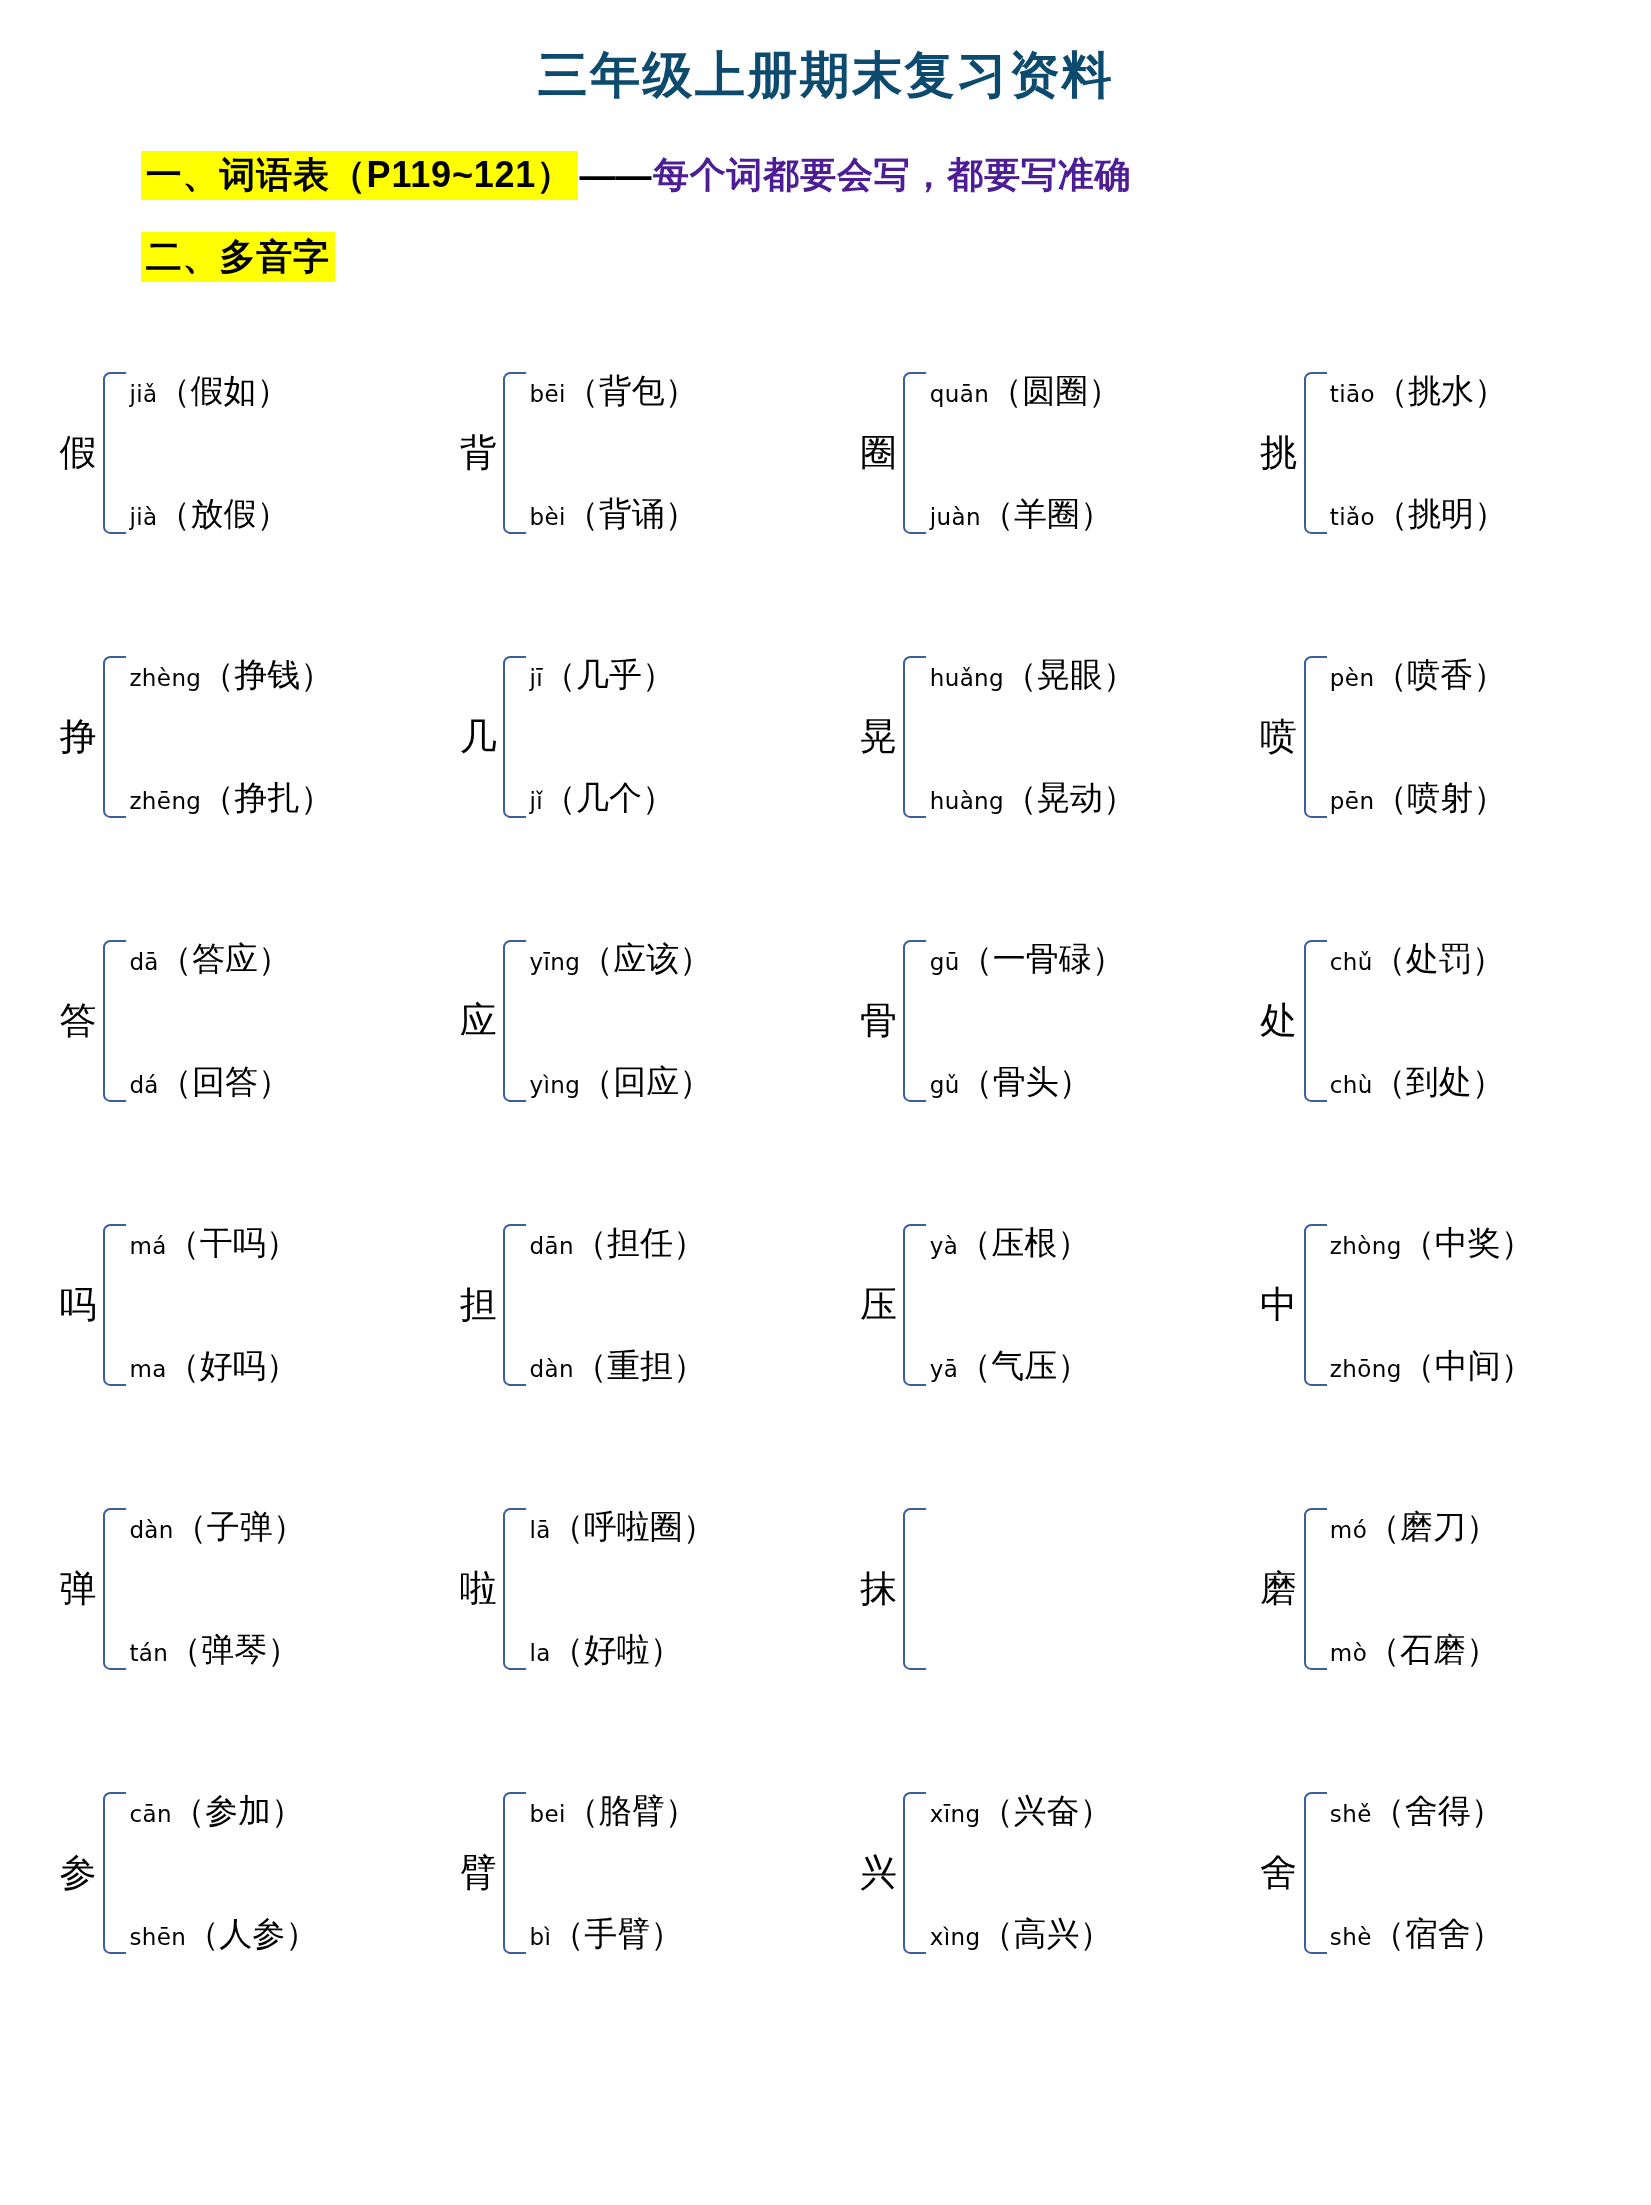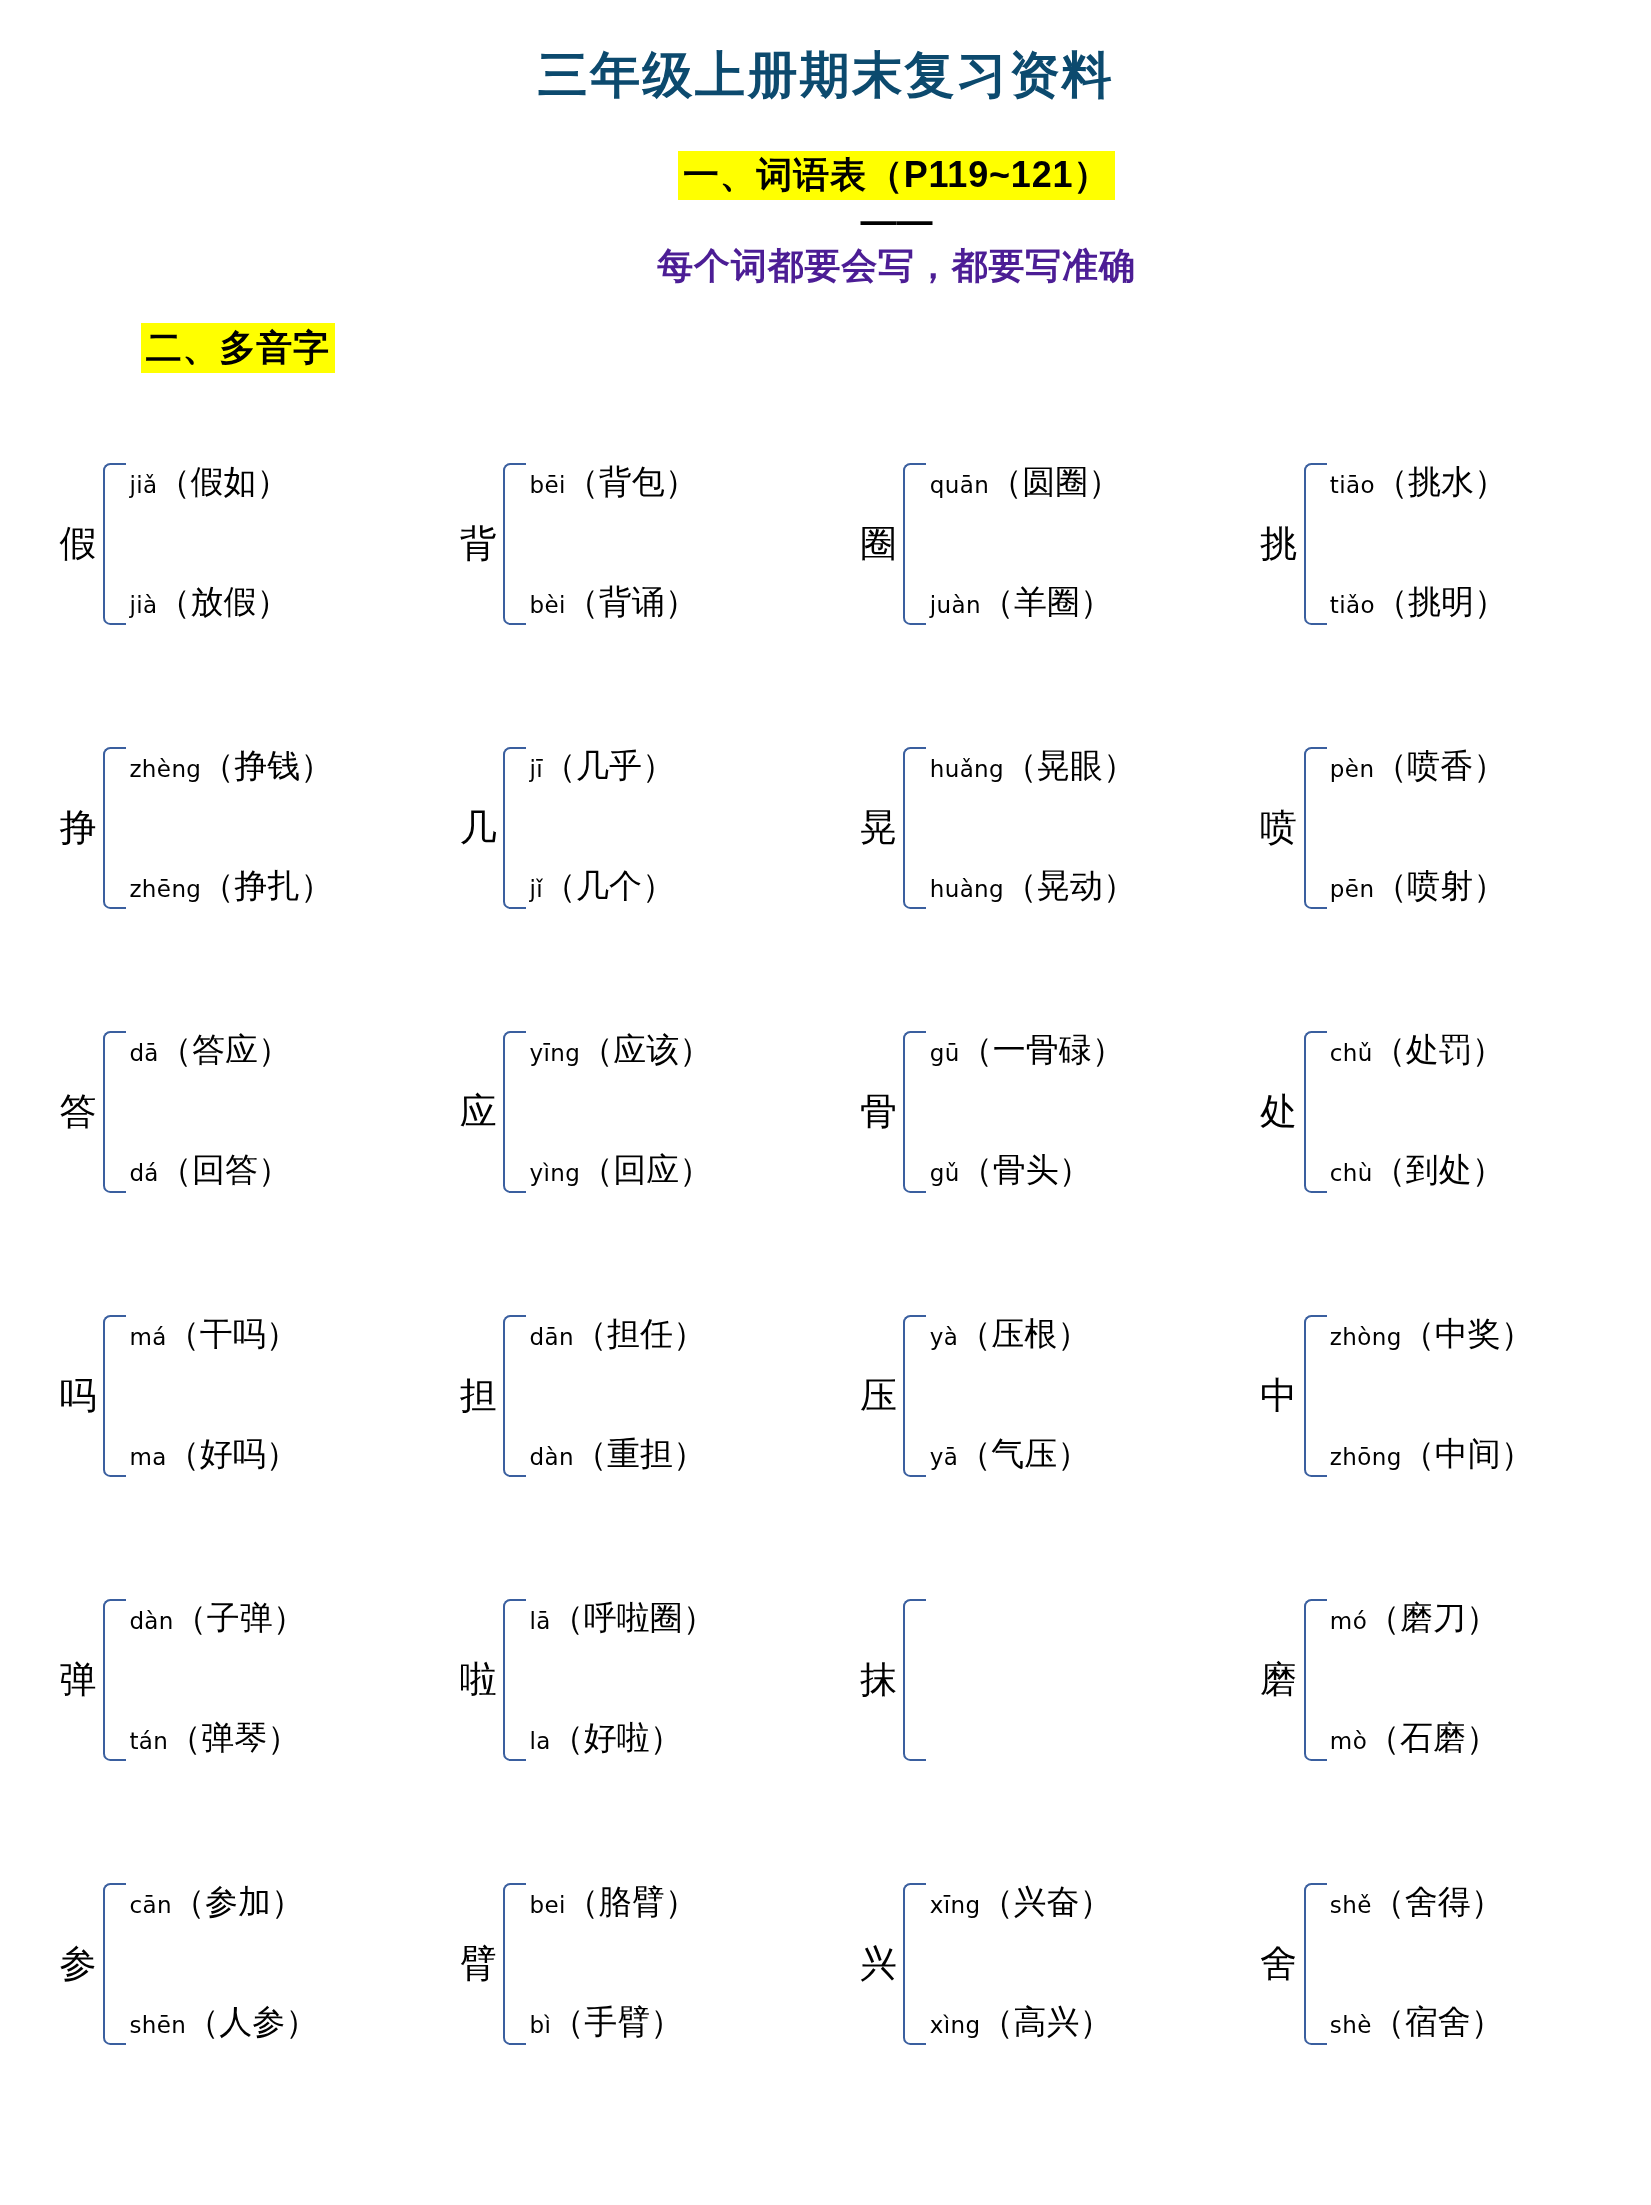--- a/index.html
+++ b/index.html
@@ -36,21 +36,21 @@
   }
 
   
   .section-line {
     margin: 0;
     padding-left: 141px;
     display: flex;
     align-items: center;
     white-space: nowrap;
   }
-  .section-line.first { margin-top: 42px; flex-direction: column; }
+  .section-line.first { margin-top: 42px; }
   .section-line.second { margin-top: 32px; align-items: flex-end; }
 
   .hl {
     background: #ffff00;
     font-family: "Liberation Sans", "DejaVu Sans", sans-serif;
     font-weight: bold;
     font-size: 36px;
     letter-spacing: 0.8px;
     padding: 3.2px 4.8px 4.8px 4.8px;
     line-height: 1.15;
@@ -128,21 +128,21 @@
     white-space: nowrap;
     font-family: "Liberation Serif", "DejaVu Serif", serif;
     color: #000;
   }
   .reading .py {
     font-family: "DejaVu Sans", "Liberation Sans", sans-serif;
     font-size: 23px;
     letter-spacing: 0.4px;
   }
   .reading .wd {
-    font-family: Liberation Mono, monospace;
+    font-family: Liberation Sans, sans-serif;
     font-size: 33px;
     margin-top: 24px;
   }
 </style>
 </head>
 <body>
 
 <div class="page">
 
   <h1 class="doc-title">三年级上册期末复习资料</h1>

